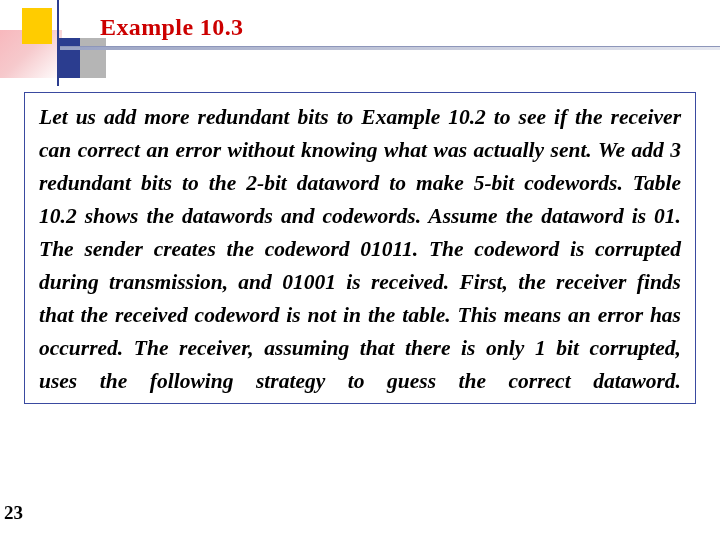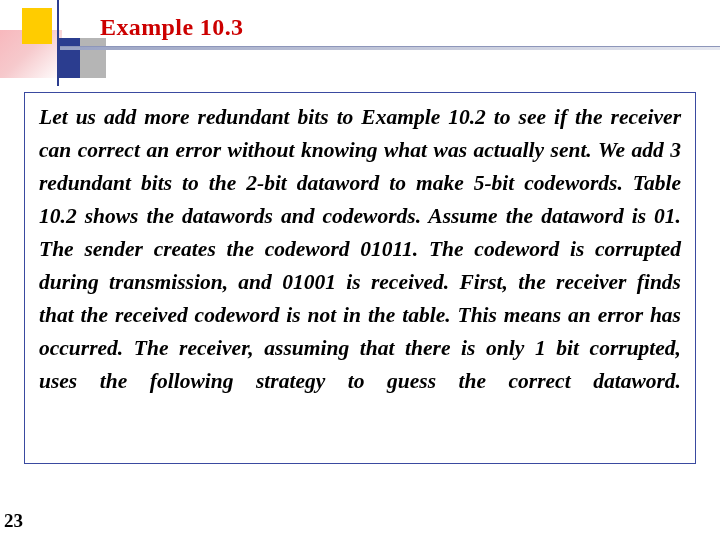--- a/index.html
+++ b/index.html
@@ -86,21 +86,21 @@
     background: linear-gradient(to right, #9aa3c4 0%, #c9cddd 60%, #e6e8f0 100%);
     border-top: 1px solid #8d96ba;
   }
 
   
   .body-box {
     position: absolute;
     left: 24px;
     top: 92px;
     width: 672px;
-    height: 372px;
+    height: 312px;
     border: 1px solid #3a4aa0;
     box-sizing: border-box;
     padding: 8px 14px 8px 14px;
   }
   .body-text {
     font-family: "Liberation Serif", serif;
     font-size: 21.5px;
     font-style: italic;
     font-weight: bold;
     line-height: 33px;
@@ -114,21 +114,21 @@
   .body-text:after {
     content: "";
     display: inline-block;
     width: 100%;
   }
 
   
   .page-number {
     position: absolute;
     left: 4px;
-    bottom: 8px;
+    bottom: 16px;
     font-family: "Liberation Serif", serif;
     font-size: 19px;
     font-weight: bold;
     color: #000000;
   }
 </style>
 </head>
 <body>
 
 <div class="deco">

